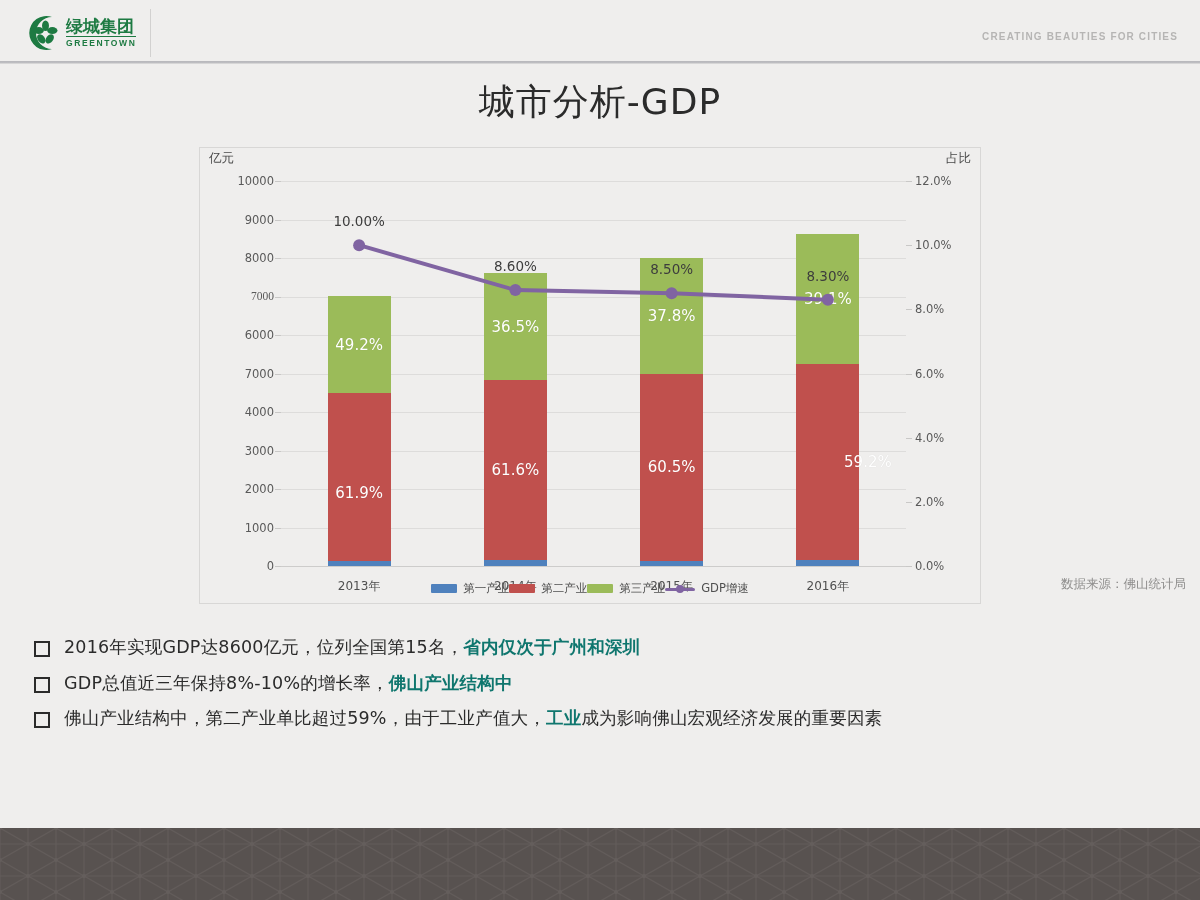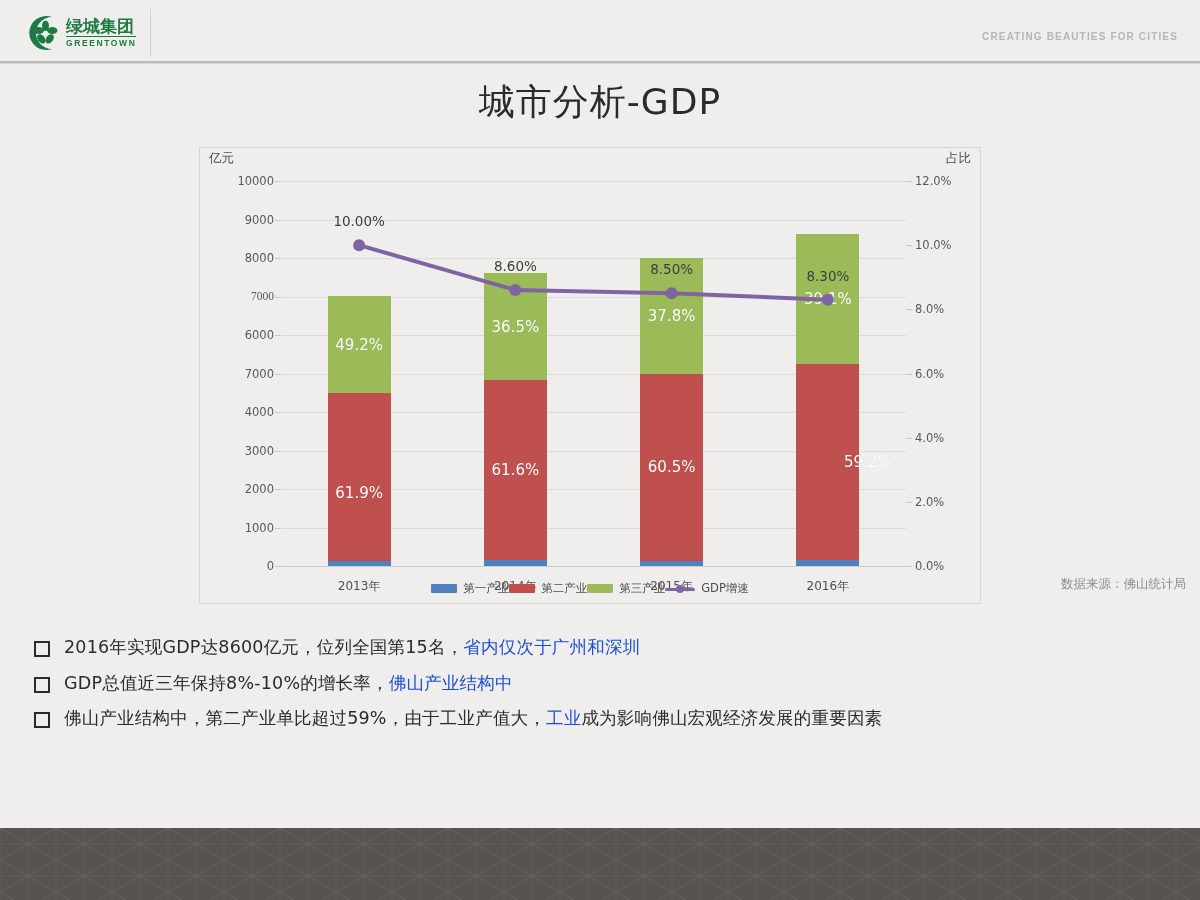--- a/index.html
+++ b/index.html
@@ -130,21 +130,21 @@
     display:flex;align-items:flex-start;margin-bottom:12px;
     font-family:"DejaVu Sans",sans-serif;
   }
   .bullet-marker{
     flex:0 0 auto;margin-right:14px;margin-top:5px;
     width:12px;height:12px;border:2px solid #2b2b2b;
   }
   .bullet-text{
     font-size:17.5px;color:#2b2b2b;line-height:1.35;letter-spacing:.2px;
   }
-  .hl{color:#1d4ed8;}
+  .hl{color:#0f766e;font-weight:bold;}
 
   
   .footer{
     position:absolute;left:0;bottom:0;width:1200px;height:72px;
     background:#585250;
     overflow:hidden;
   }
   .footer svg{display:block;width:1200px;height:72px;}
 </style>
 </head>

